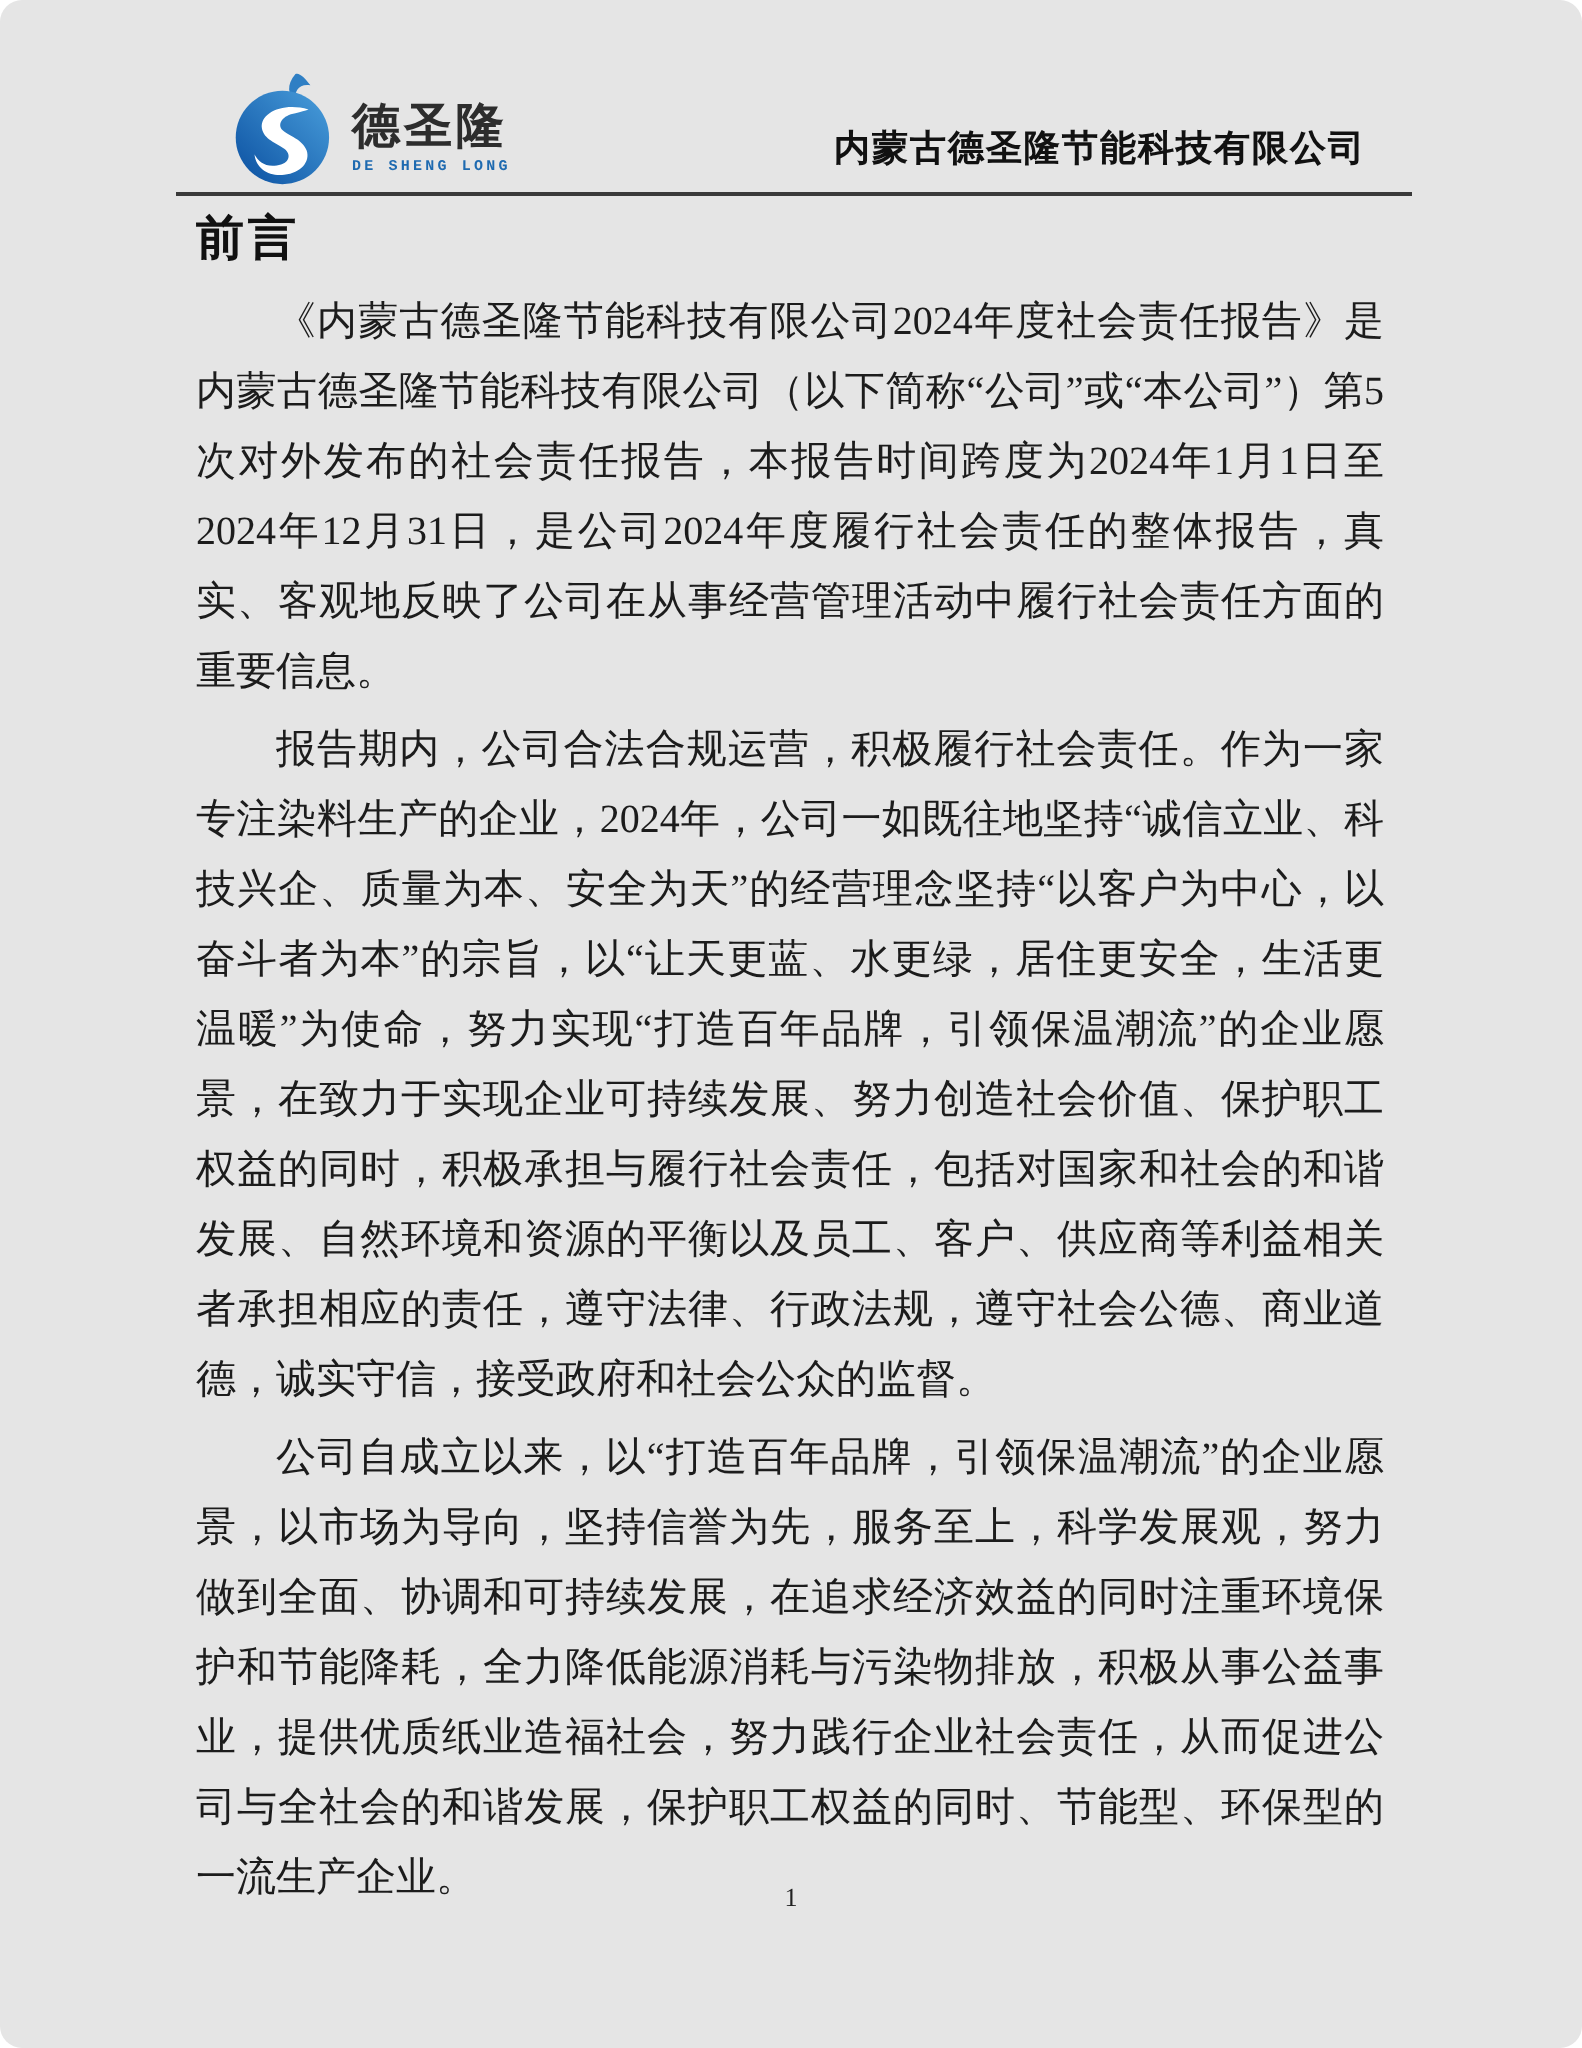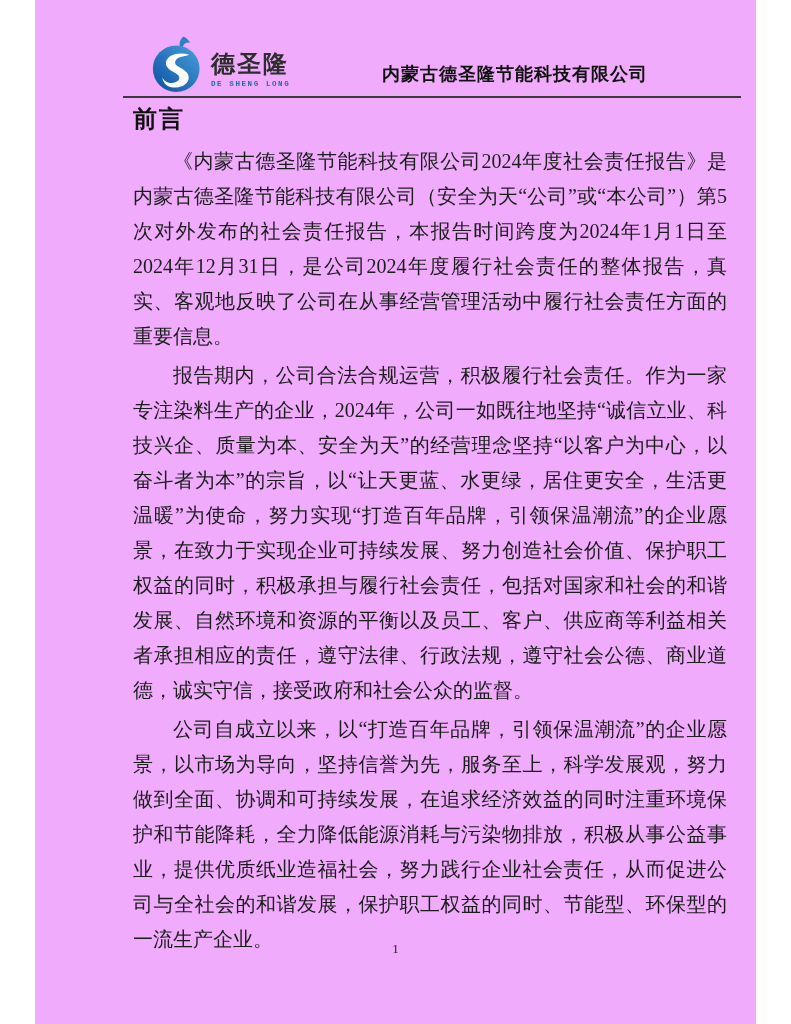--- a/index.html
+++ b/index.html
@@ -1,25 +1,26 @@
 <!DOCTYPE html>
 <html><head>
 <meta charset="utf-8">
 <style>
   * { margin: 0; padding: 0; box-sizing: border-box; }
   html, body { background: #ffffff; }
   .page {
     position: relative;
-    width: 721px;
+    width: 791px;
     height: 1024px;
-    background: #f0abfc;
+    background: #e5e5e5;
     margin: 0 auto;
     overflow: hidden;
     font-family: "Liberation Serif", "DejaVu Serif", serif;
     color: #1c1c1c;
+    border-radius: 11px;
   }
 
   
   .logo {
     position: absolute;
     left: 116px;
     top: 36px;
     display: flex;
     align-items: center;
   }
@@ -129,20 +130,20 @@
       <div class="logo-cn">德圣隆</div>
       <div class="logo-en">DE SHENG LONG</div>
     </div>
   </div>
 
   <div class="company-name">内蒙古德圣隆节能科技有限公司</div>
   <div class="header-rule"></div>
 
   <div class="content">
     <h1 class="doc-title">前言</h1>
-    <p>《内蒙古德圣隆节能科技有限公司2024年度社会责任报告》是内蒙古德圣隆节能科技有限公司（安全为天“公司”或“本公司”）第5次对外发布的社会责任报告，本报告时间跨度为2024年1月1日至2024年12月31日，是公司2024年度履行社会责任的整体报告，真实、客观地反映了公司在从事经营管理活动中履行社会责任方面的重要信息。</p>
+    <p>《内蒙古德圣隆节能科技有限公司2024年度社会责任报告》是内蒙古德圣隆节能科技有限公司（以下简称“公司”或“本公司”）第5次对外发布的社会责任报告，本报告时间跨度为2024年1月1日至2024年12月31日，是公司2024年度履行社会责任的整体报告，真实、客观地反映了公司在从事经营管理活动中履行社会责任方面的重要信息。</p>
     <p>报告期内，公司合法合规运营，积极履行社会责任。作为一家专注染料生产的企业，2024年，公司一如既往地坚持“诚信立业、科技兴企、质量为本、安全为天”的经营理念坚持“以客户为中心，以奋斗者为本”的宗旨，以“让天更蓝、水更绿，居住更安全，生活更温暖”为使命，努力实现“打造百年品牌，引领保温潮流”的企业愿景，在致力于实现企业可持续发展、努力创造社会价值、保护职工权益的同时，积极承担与履行社会责任，包括对国家和社会的和谐发展、自然环境和资源的平衡以及员工、客户、供应商等利益相关者承担相应的责任，遵守法律、行政法规，遵守社会公德、商业道德，诚实守信，接受政府和社会公众的监督。</p>
     <p>公司自成立以来，以“打造百年品牌，引领保温潮流”的企业愿景，以市场为导向，坚持信誉为先，服务至上，科学发展观，努力做到全面、协调和可持续发展，在追求经济效益的同时注重环境保护和节能降耗，全力降低能源消耗与污染物排放，积极从事公益事业，提供优质纸业造福社会，努力践行企业社会责任，从而促进公司与全社会的和谐发展，保护职工权益的同时、节能型、环保型的一流生产企业。</p>
   </div>
 
   <div class="page-number">1</div>
 
 </div>
 
 </body></html>

